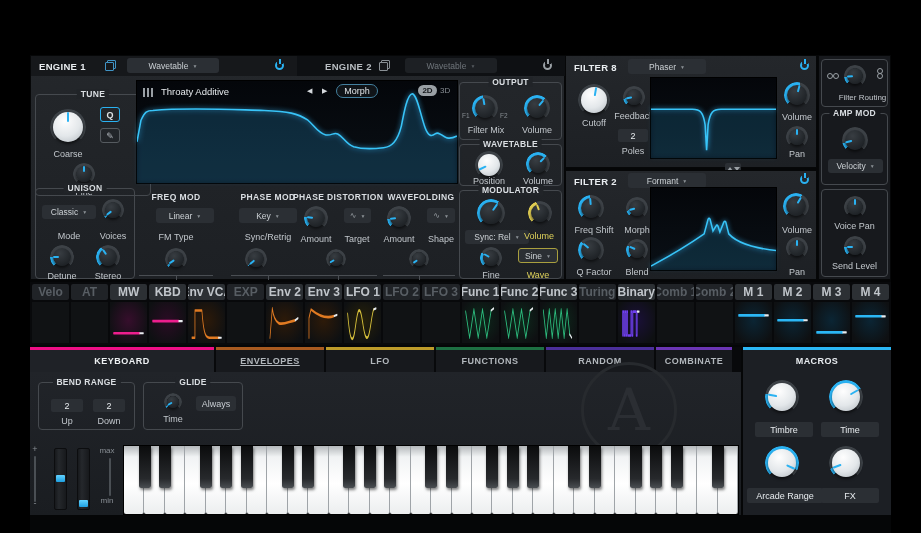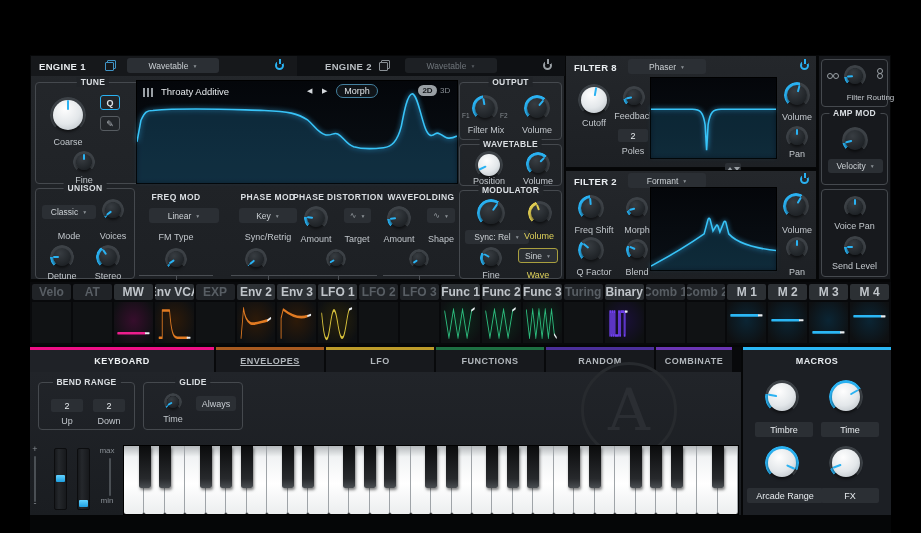--- a/index.html
+++ b/index.html
@@ -125,21 +125,21 @@
     <div class="hdr2">
       <span class="etitle" style="left:28px;top:5px;color:#b9bec3">ENGINE 2</span>
       <span class="cpy g" style="left:82px;top:4px"></span>
       <div class="sel dim" style="left:108px;top:2px;width:92px">
         <span>Wavetable</span>
           <b>▼</b>
       </div>
       <span class="pwr off" style="left:246px;top:5px;--pbg:#0e1013"></span>
     </div>
 
-    <div class="box" style="left:4px;top:26px;width:116px;height:102px">
+    <div class="box" style="left:4px;top:38px;width:116px;height:102px">
       <span class="bt">TUNE</span>
       <div class="knob w" style="--s:36px;left:14px;top:14px;--rot:0deg">
           <i></i>
         </div>
       <span class="lb" style="left:4px;top:54px;width:56px">Coarse</span>
       <div class="btn q" style="left:64px;top:12px;width:20px;height:15px">Q</div>
       <div class="btn pen" style="left:64px;top:33px;width:20px;height:15px">✎</div>
       <div class="knob" style="--s:22px;left:37px;top:68px;--rot:0deg">
           <i></i>
         </div>
@@ -225,21 +225,21 @@
           <i></i>
         </div>
       <span class="lb" style="left:2px;top:82px;width:48px">Detune</span>
       <div class="knob" style="--s:24px;left:60px;top:56px;--arc:100deg;--rot:-35deg">
           <i></i>
         </div>
       <span class="lb" style="left:48px;top:82px;width:48px">Stereo</span>
     </div>
 
     <span class="tt" style="left:100px;top:136px;width:90px">FREQ MOD</span>
-    <div class="sel" style="left:118px;top:152px;width:70px">
+    <div class="sel" style="left:125px;top:152px;width:58px">
       <span>Linear</span>
         <b>▼</b>
     </div>
     <span class="lb" style="left:100px;top:176px;width:90px">FM Type</span>
     <div class="knob" style="--s:22px;left:134px;top:192px;--arc:12deg;--rot:-123deg">
         <i></i>
       </div>
     <div class="uline" style="left:108px;top:219px;width:74px"></div>
 
     <span class="tt" style="left:192px;top:136px;width:90px">PHASE MOD</span>
@@ -361,21 +361,21 @@
     <span class="lb" style="left:204px;top:96px;width:54px">Pan</span>
   </div>
 
   <div class="panel" style="left:788px;top:0;width:73px;height:225px;background:#17191d;--bg:#17191d">
     <div class="box" style="left:2px;top:3px;width:67px;height:48px">
       <div class="knob" style="--s:22px;left:22px;top:5px;--arc:40deg;--rot:-95deg">
           <i></i>
         </div>
       <span class="ic2h" style="left:5px;top:13px"></span>
       <span class="ic2v" style="left:55px;top:8px"></span>
-      <span class="lb" style="left:16px;top:33px;width:65px;font-size:8px">Filter Routing</span>
+      <span class="lb" style="left:8px;top:33px;width:65px;font-size:8px">Filter Routing</span>
     </div>
     <div class="box" style="left:2px;top:57px;width:67px;height:72px">
       <span class="bt">AMP MOD</span>
       <div class="knob" style="--s:26px;left:20px;top:13px;--arc:30deg;--rot:-105deg">
           <i></i>
         </div>
       <div class="sel" style="left:6px;top:45px;width:55px;height:14px">
         <span>Velocity</span>
           <b>▼</b>
       </div>
@@ -400,20 +400,29 @@
       <div class="mcell">
         <div class="mlab">AT</div>
         <div class="mthumb"></div>
       </div>
       <div class="mcell">
         <div class="mlab on">MW</div>
         <div class="mthumb" style="background: radial-gradient(at 50% 45%, rgb(54, 14, 44) 0%, rgb(14, 16, 18) 82%);">
           <svg viewBox="0 0 100 34" preserveAspectRatio="none">
             <path d="M5,26.9 H84" fill="none" stroke="#ee1e8e" stroke-width="2.4" stroke-linejoin="round" stroke-linecap="round"></path>
             <path d="M84,26.9 H95" fill="none" stroke="#e8ecef" stroke-width="2" stroke-linejoin="round" stroke-linecap="round"></path>
+          </svg>
+        </div>
+      </div>
+      <div class="mcell">
+        <div class="mlab on">KBD</div>
+        <div class="mthumb" style="background: radial-gradient(at 50% 45%, rgb(42, 12, 36) 0%, rgb(14, 16, 18) 82%);">
+          <svg viewBox="0 0 100 34" preserveAspectRatio="none">
+            <path d="M5,15.7 H84" fill="none" stroke="#ee1e8e" stroke-width="2.4" stroke-linejoin="round" stroke-linecap="round"></path>
+            <path d="M84,15.7 H95" fill="none" stroke="#e8ecef" stroke-width="2" stroke-linejoin="round" stroke-linecap="round"></path>
           </svg>
         </div>
       </div>
       <div class="mcell">
         <div class="mlab on">Env VCA</div>
         <div class="mthumb" style="background: radial-gradient(at 50% 45%, rgb(45, 26, 9) 0%, rgb(14, 16, 18) 82%);">
           <svg viewBox="0 0 100 34" preserveAspectRatio="none">
             <path d="M6,31 H15 V6 H36 C41,27 47,31 58,31 H88" fill="none" stroke="#e07a22" stroke-width="2.4" stroke-linejoin="round" stroke-linecap="round"></path>
             <path d="M86,31 H95" fill="none" stroke="#e8ecef" stroke-width="2" stroke-linejoin="round" stroke-linecap="round"></path>
           </svg>

